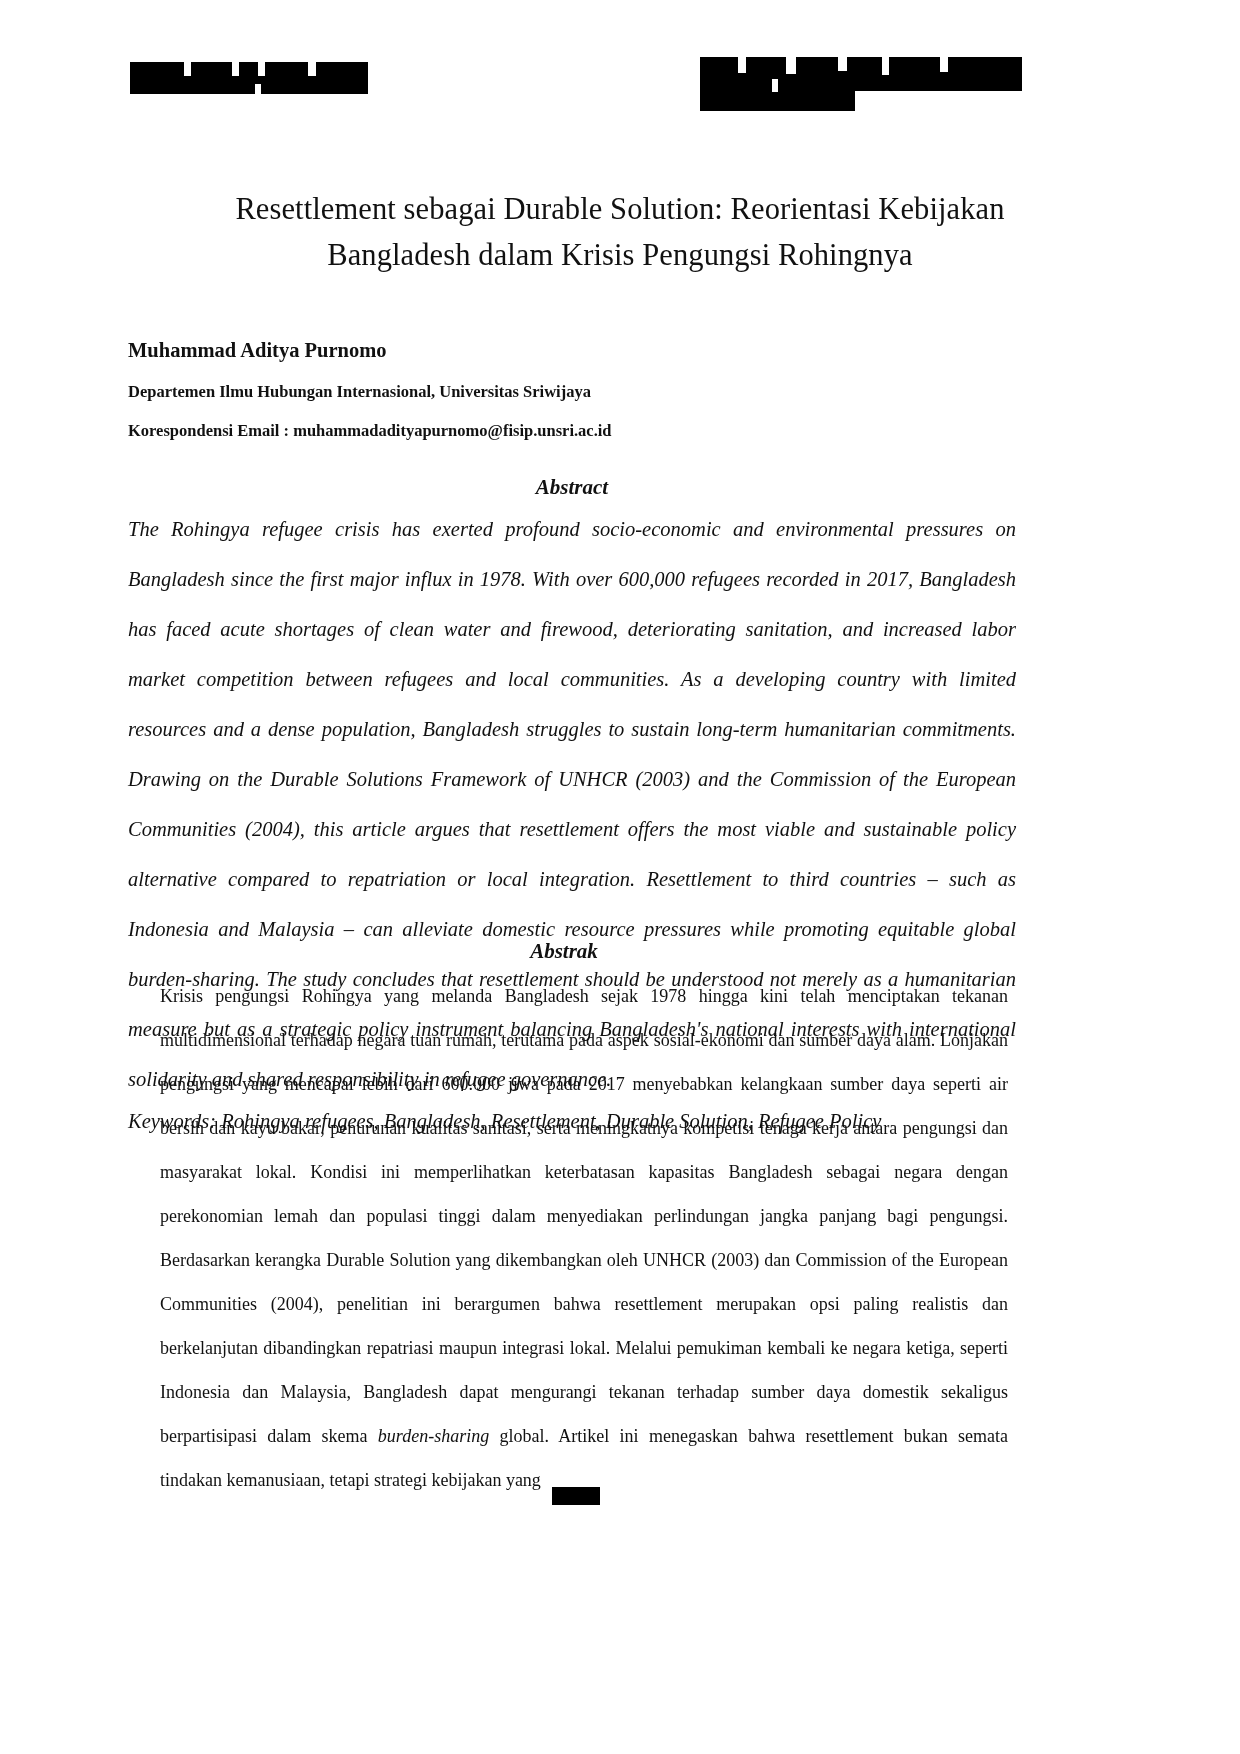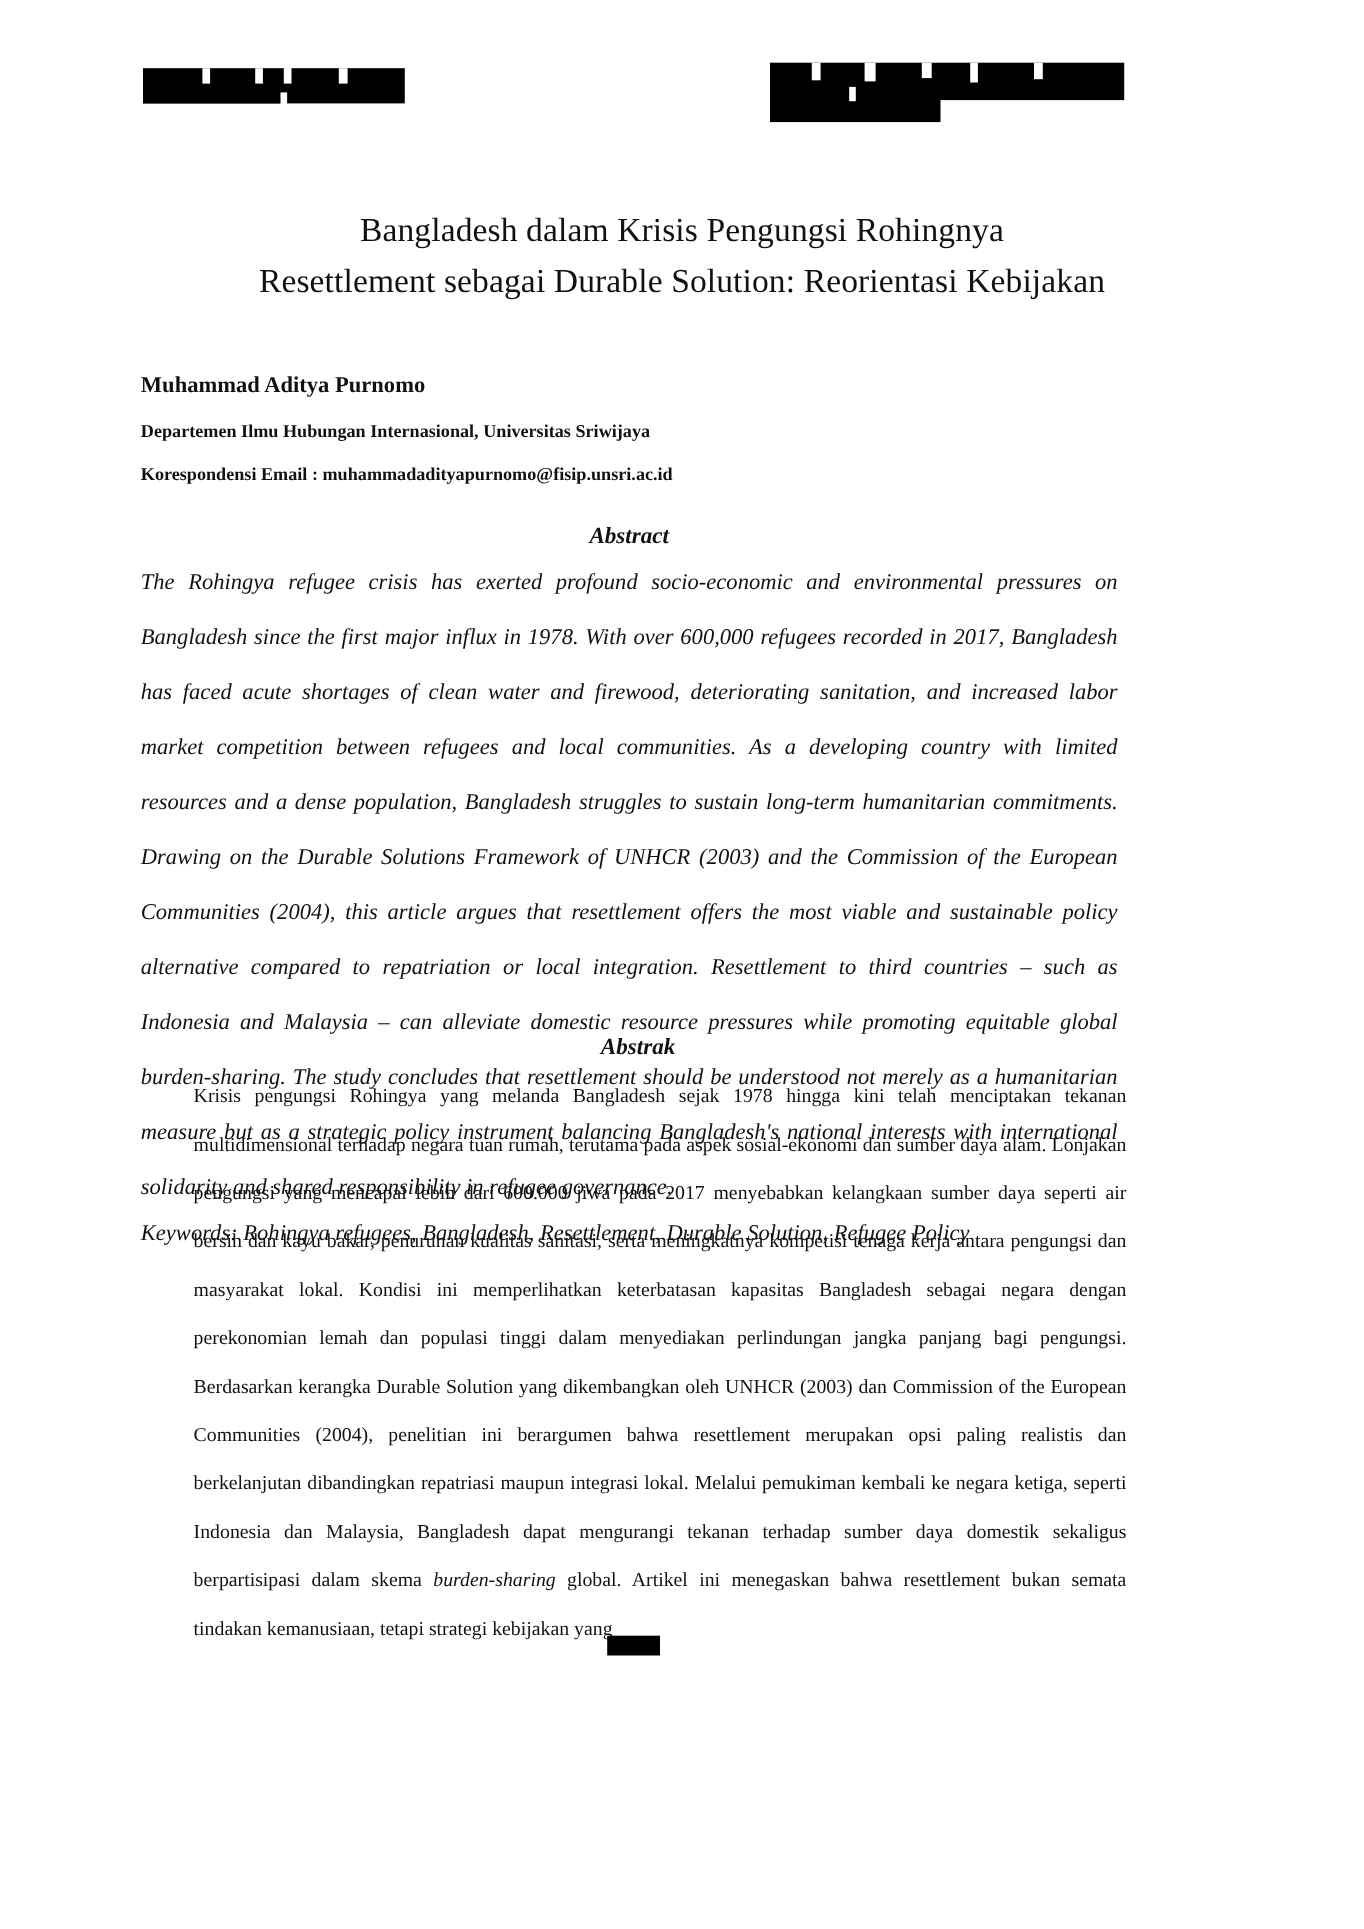--- a/index.html
+++ b/index.html
@@ -99,21 +99,21 @@
   .abstract-en .keywords {
     font-style: italic;
     font-size: 20.5px;
     line-height: 34.5px;
     text-align: left;
   }
 
   
   .abstract-id {
     position: absolute;
-    left: 136px;
+    left: 120px;
     top: 936px;
     width: 888px;
   }
   .abstract-id .heading {
     margin-top: 0;
   }
   .abstract-id .body {
     font-size: 18px;
     line-height: 44px;
     text-align: justify;
@@ -151,22 +151,22 @@
   <div class="redaction-band" id="redact-right-a"></div>
   <div class="redaction-band" id="redact-right-b"></div>
   <div class="notch" style="left:738px; top:57px; width:8px; height:16px;"></div>
   <div class="notch" style="left:786px; top:57px; width:10px; height:17px;"></div>
   <div class="notch" style="left:838px; top:57px; width:9px; height:14px;"></div>
   <div class="notch" style="left:882px; top:57px; width:7px; height:18px;"></div>
   <div class="notch" style="left:940px; top:57px; width:8px; height:15px;"></div>
   <div class="notch" style="left:772px; top:79px; width:6px; height:13px;"></div>
 
   <div class="title-block">
+    <div class="paper-title">Resettlement sebagai Durable Solution: Reorientasi Kebijakan</div>
     <div class="paper-title">Bangladesh dalam Krisis Pengungsi Rohingnya</div>
-    <div class="paper-title">Resettlement sebagai Durable Solution: Reorientasi Kebijakan</div>
   </div>
 
   <div class="author-block">
     <div class="author-name">Muhammad Aditya Purnomo</div>
     <div class="author-affil">Departemen Ilmu Hubungan Internasional, Universitas Sriwijaya</div>
     <div class="author-email">Korespondensi Email : muhammadadityapurnomo@fisip.unsri.ac.id</div>
   </div>
 
   <div class="abstract-en">
     <div class="section-heading">Abstract</div>

